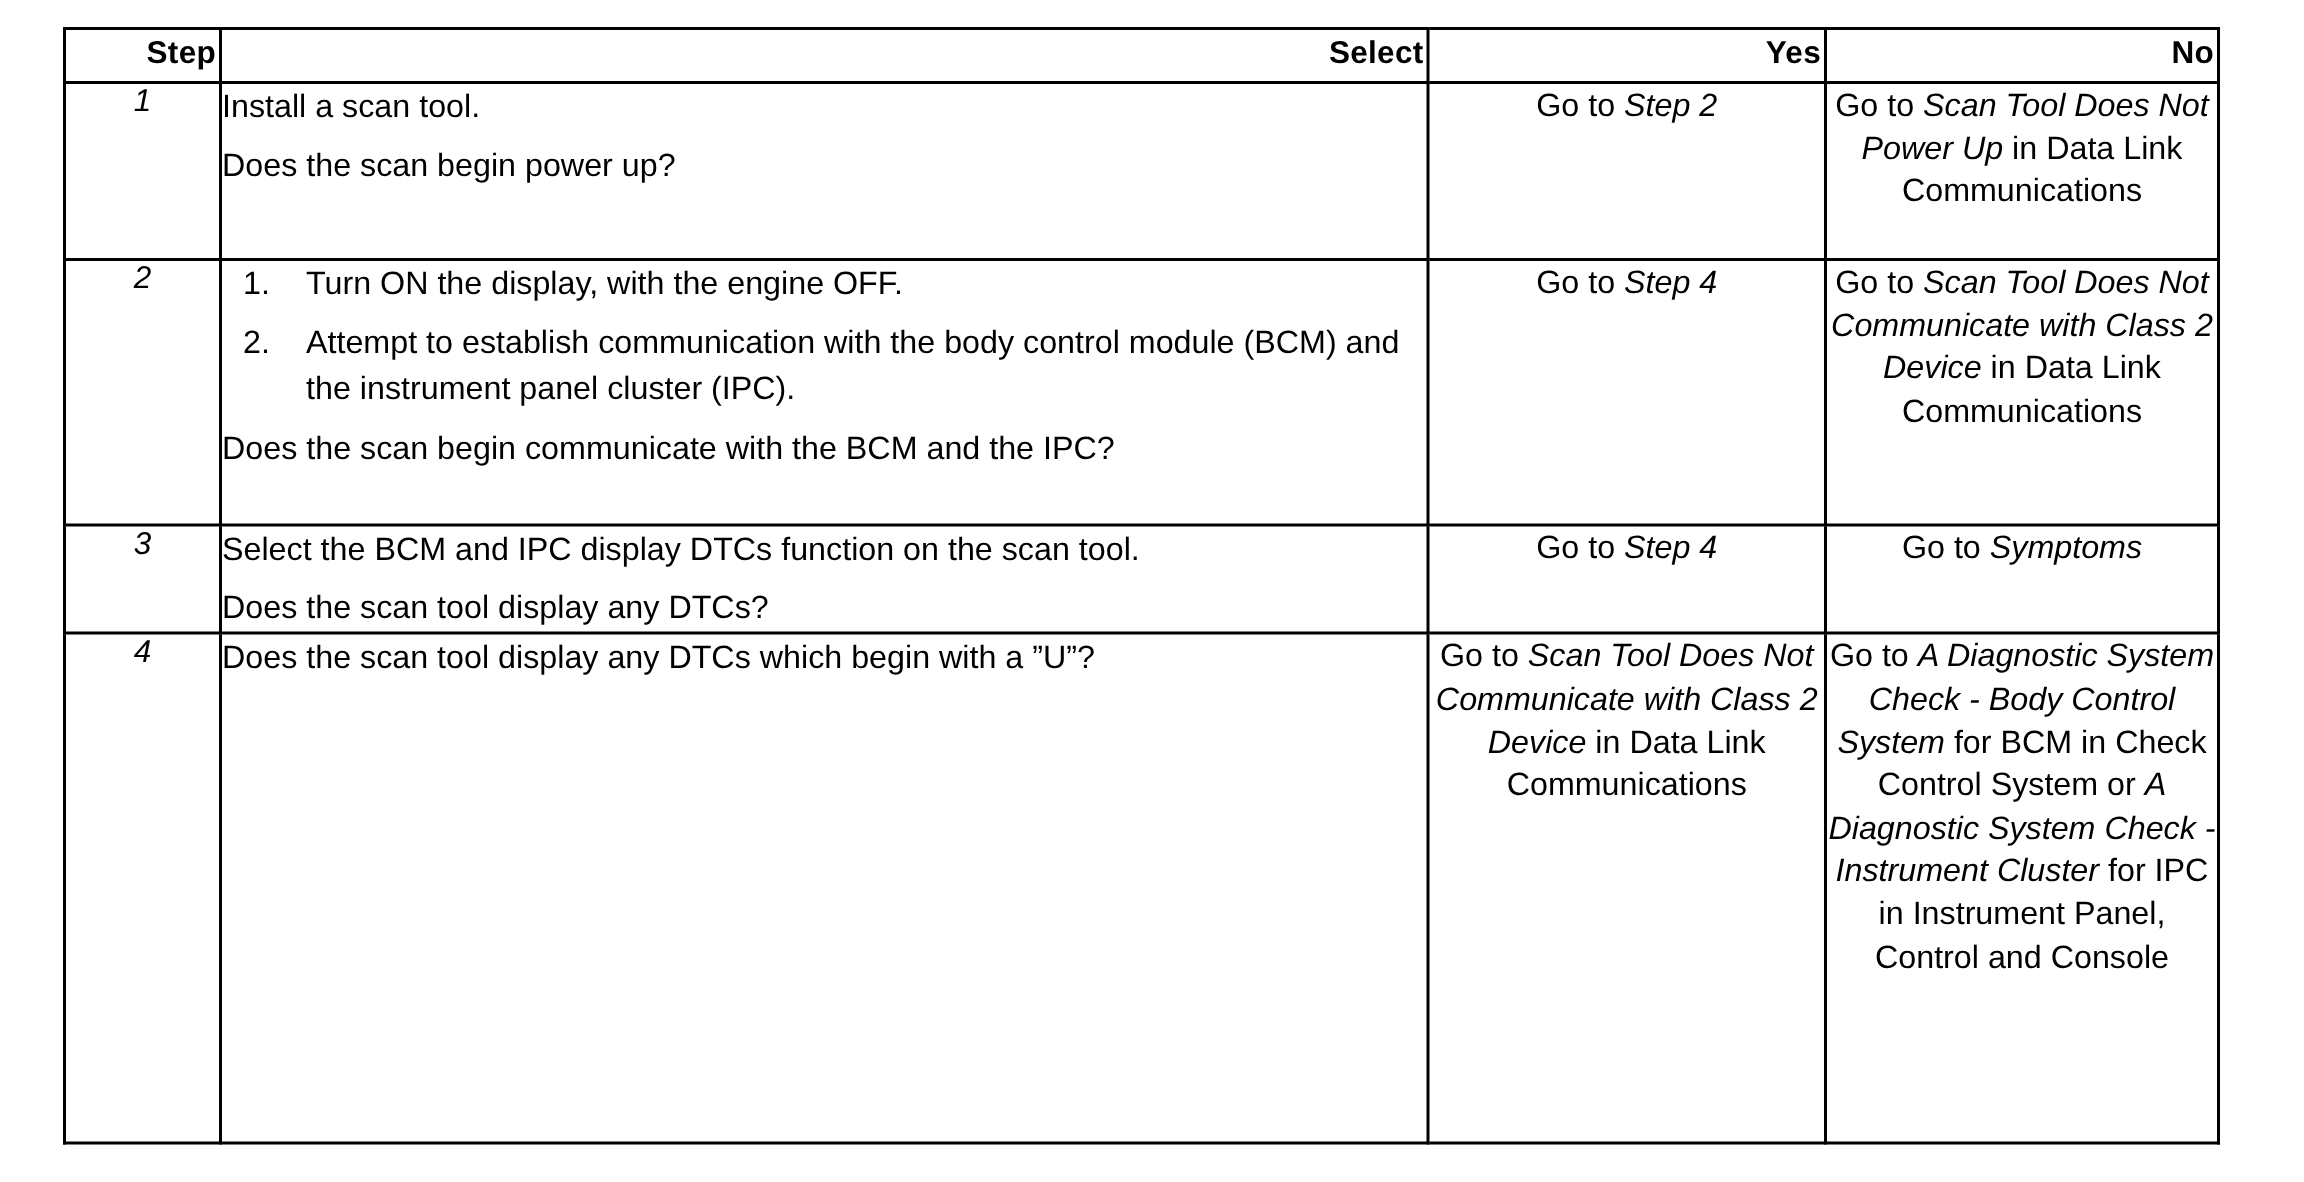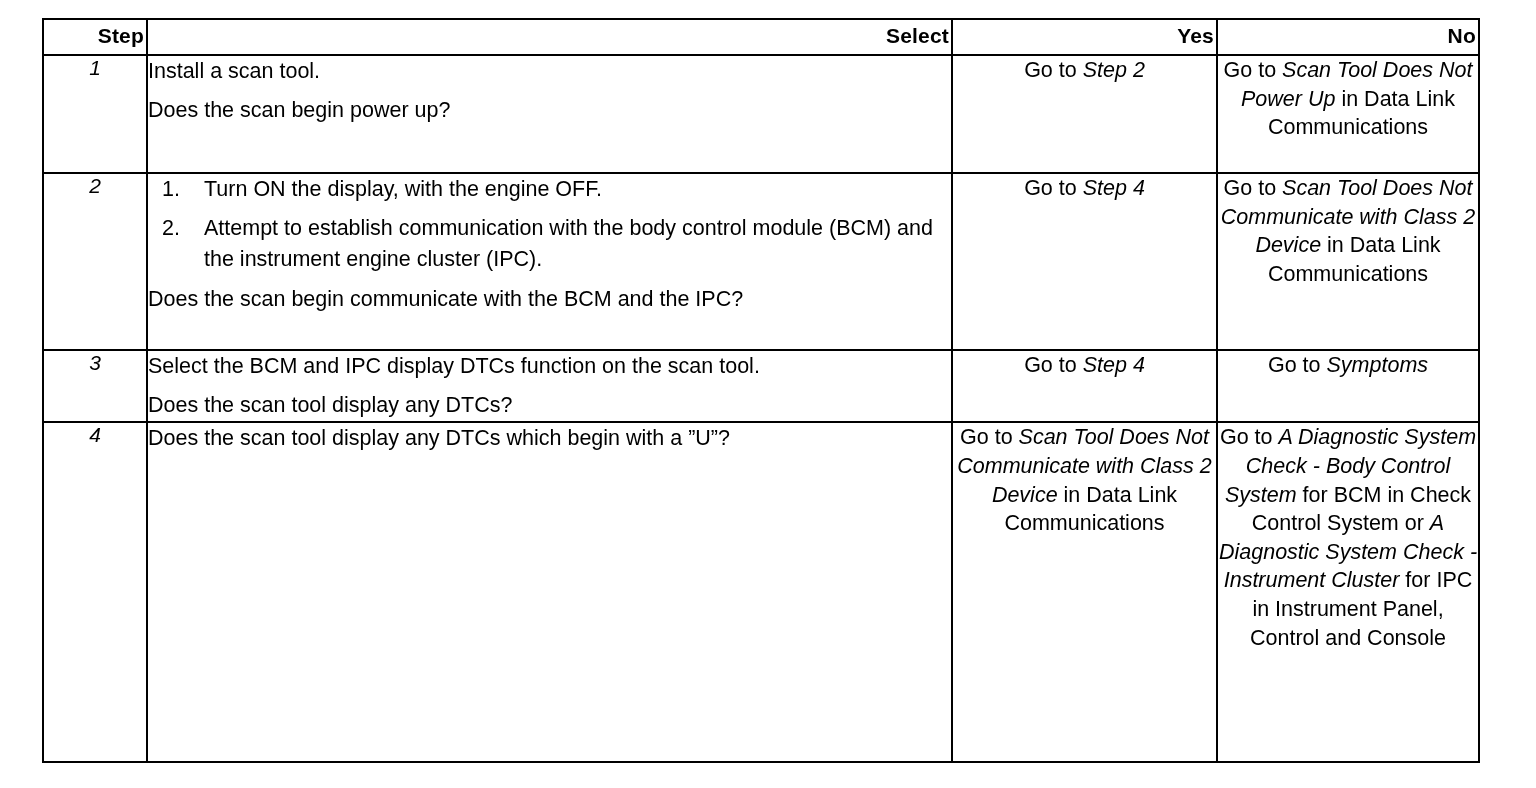--- a/index.html
+++ b/index.html
@@ -155,21 +155,21 @@
       <tr class="r2">
         <td class="cell-step">2</td>
         <td class="cell-action">
           <ul class="numlist">
             <li>
               <span class="num">1.</span>
               <span>Turn ON the display, with the engine OFF.</span>
             </li>
             <li>
               <span class="num">2.</span>
-              <span>Attempt to establish communication with the body control module (BCM) and the instrument engine cluster (IPC).</span>
+              <span>Attempt to establish communication with the body control module (BCM) and the instrument panel cluster (IPC).</span>
             </li>
           </ul>
           <p class="action-line">Does the scan begin communicate with the BCM and the IPC?</p>
         </td>
         <td class="cell-branch va-bottom">
           <span class="branch-text"><span>Go to </span><em>Step 4</em></span>
         </td>
         <td class="cell-branch va-top">
           <span class="branch-text"><span>Go to </span><em>Scan Tool Does Not Communicate with Class 2 Device</em><span> in Data Link Communications</span></span>
         </td>

